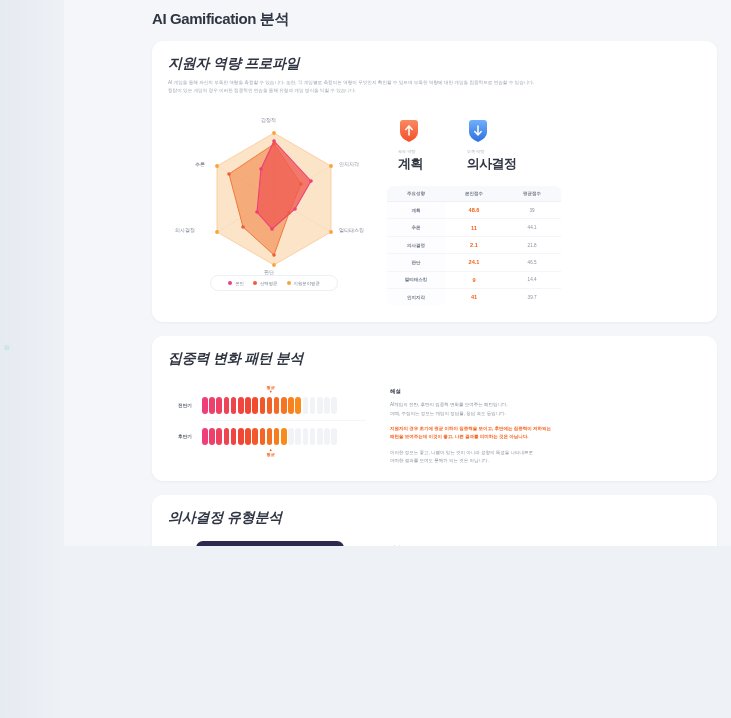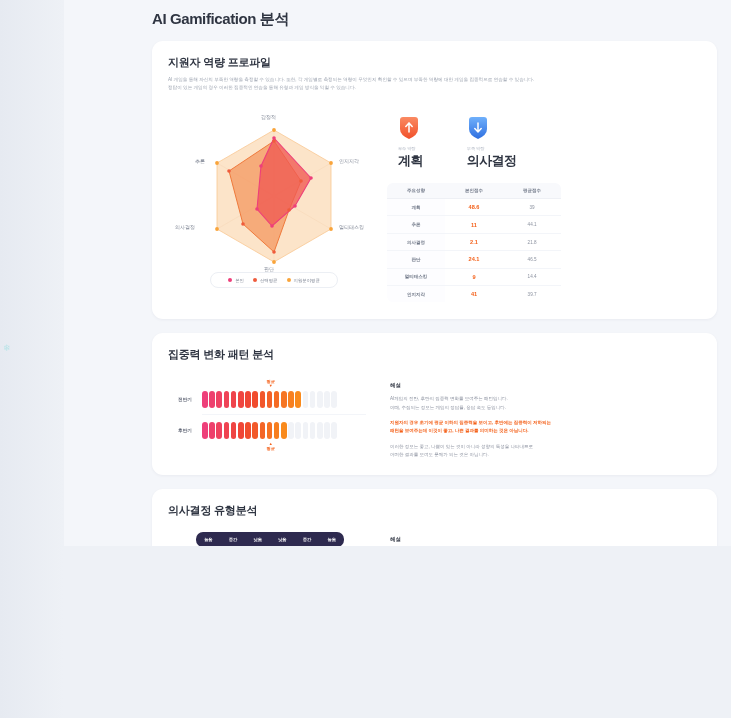--- a/index.html
+++ b/index.html
@@ -27,21 +27,21 @@
   .page-title {
     font-size: 15px; font-weight: 700; color: #2f3542;
     letter-spacing: -0.4px; padding-top: 10px; padding-bottom: 12px;
   }
 
   .card {
     background: #ffffff; border-radius: 11px;
     box-shadow: 0 1px 3px rgba(32,44,80,0.05);
     margin-bottom: 14px; padding: 14px 16px 16px 16px;
   }
-  .card-title { font-size: 11px; font-weight: 700; color: #2f3542; letter-spacing: -0.2px; }
+  .card-title { font-size: 14px; font-weight: 700; color: #2f3542; letter-spacing: -0.2px; font-style: italic; }
   .card-desc { font-size: 4.6px; color: #9aa1ae; line-height: 1.75; margin-top: 6px; }
   .card-desc p { margin: 0; }
 
   
   .profile-body { display: flex; margin-top: 12px; }
   .radar-col { width: 212px; flex: none; padding-top: 2px; }
   .right-col { flex: 1; padding-left: 6px; padding-top: 12px; }
 
   .radar-wrap { position: relative; width: 206px; height: 160px; margin: 0 auto; }
   .radar-wrap svg { display: block; }

